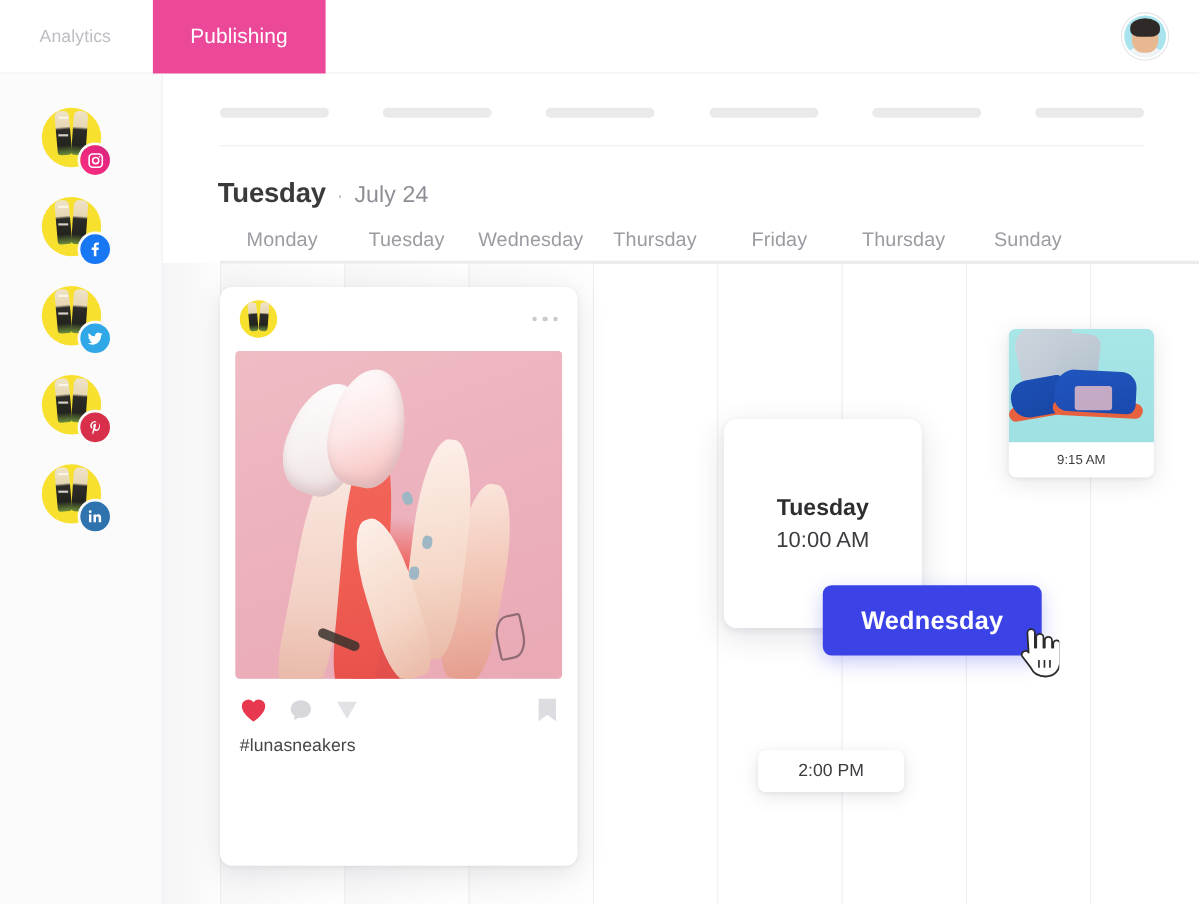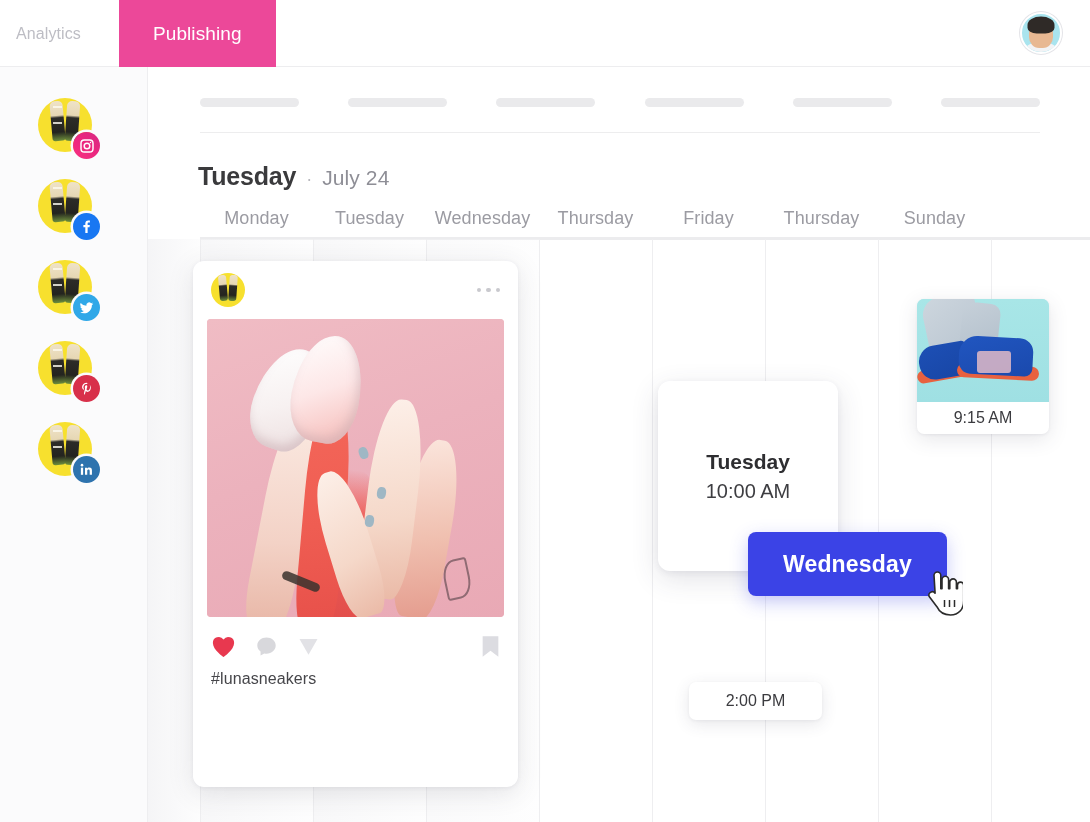--- a/index.html
+++ b/index.html
@@ -15,21 +15,21 @@
   .topbar {
     position: absolute; top: 0; left: 0; width: 1090px; height: 67px;
     background: #ffffff; border-bottom: 1px solid #ededef;
     display: flex; align-items: stretch;
   }
   .tab {
     display: flex; align-items: center; justify-content: center;
     font-size: 16px; letter-spacing: .1px; color: #bdbdc4;
     padding: 0 26px; height: 67px; cursor: pointer; user-select: none;
   }
-  .tab.first { padding-left: 16px; padding-right: 38px; }
+  .tab.first { padding-left: 36px; padding-right: 38px; }
   .tab.active { background: #ec4899; color: #ffffff; font-size: 19px; font-weight: 500; padding: 0 34px; }
   .topbar-spacer { flex: 1 1 auto; }
   .avatar-wrap {
     display: flex; align-items: center; padding-right: 28px;
   }
   .avatar {
     width: 42px; height: 42px; border-radius: 50%;
     background: #a9e4ee; overflow: hidden; position: relative;
     border: 2px solid #ffffff; box-shadow: 0 0 0 1px #e4e4e8;
   }
@@ -125,21 +125,21 @@
     background: #ececee;
   }
   .vline { position: absolute; top: 172px; width: 1px; height: 583px; background: #eeeef0; }
   .shade {
     position: absolute; top: 172px; height: 583px;
     background: linear-gradient(90deg, rgba(243,243,245,.85) 0%, rgba(250,250,251,.45) 100%);
   }
 
   
   .post-card {
-    position: absolute; left: 45px; top: 194px; width: 325px; height: 526px;
+    position: absolute; left: 52px; top: 194px; width: 325px; height: 526px;
     background: #ffffff; border-radius: 11px;
     box-shadow: 0 6px 26px rgba(60,60,80,.13), 0 1px 4px rgba(60,60,80,.07);
     overflow: hidden;
   }
   .post-head { height: 58px; display: flex; align-items: center; padding: 0 18px; }
   .post-avatar {
     width: 34px; height: 34px; border-radius: 50%; background: #f7e02e;
     position: relative; overflow: hidden; flex: 0 0 auto;
   }
   .post-avatar .sh1, .post-avatar .sh2 {
@@ -259,21 +259,21 @@
   .si-soleB {
     position: absolute; left: 40px; top: 66px; width: 82px; height: 14px;
     background: #e8613f; border-radius: 10px; transform: rotate(3deg);
   }
   .si-patch {
     position: absolute; left: 60px; top: 52px; width: 34px; height: 22px;
     background: rgba(243,196,200,.78); border-radius: 3px;
   }
   .slot-time {
     height: 32px; display: flex; align-items: center; justify-content: center;
-    font-size: 16px; color: #3b3b3f;
+    font-size: 12px; color: #3b3b3f;
   }
 
   
   .pill {
     position: absolute; left: 541px; top: 615px; width: 133px; height: 38px;
     background: #ffffff; border-radius: 7px;
     box-shadow: 0 4px 16px rgba(60,60,85,.12), 0 1px 3px rgba(60,60,85,.06);
     display: flex; align-items: center; justify-content: center;
     font-size: 16px; color: #3b3b3f;
   }

